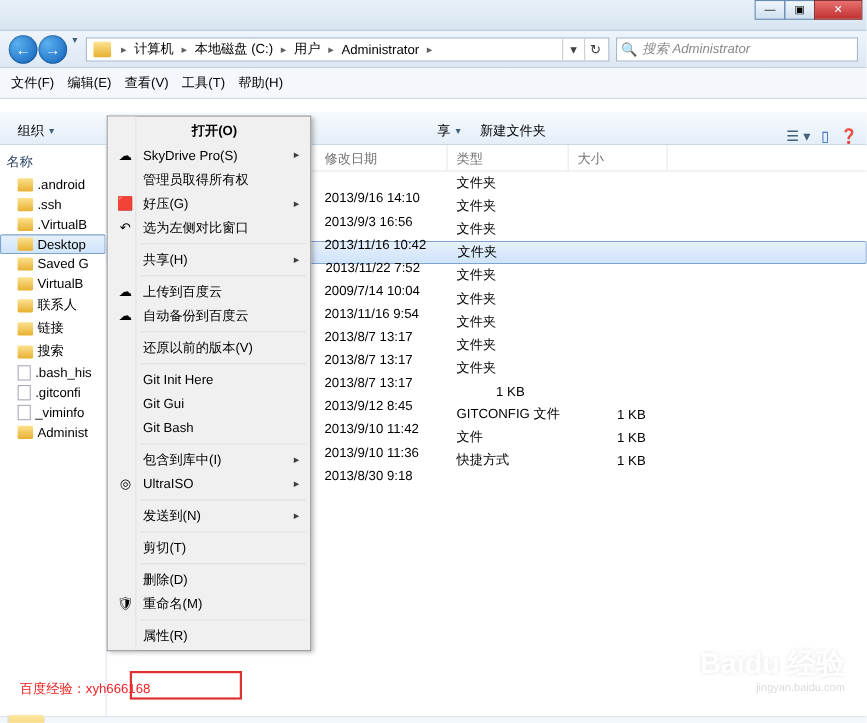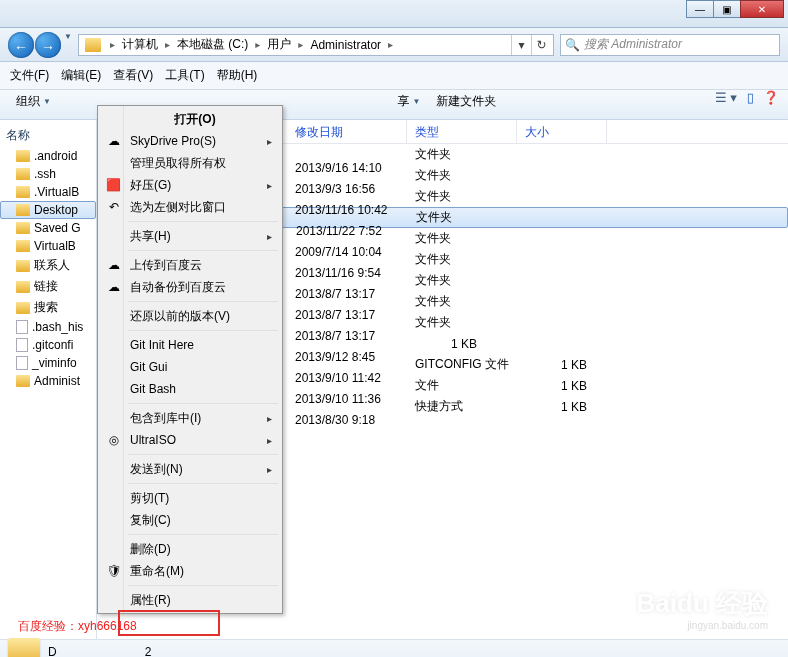--- a/index.html
+++ b/index.html
@@ -24,39 +24,39 @@
 .addr-btns { display: flex; margin-left: auto; }
 .addr-btn { width: 20px; height: 20px; display: flex; align-items: center; justify-content: center; color: #404040; border-left: 1px solid #ccc; }
 .searchbox { width: 220px; height: 22px; border: 1px solid #a6b8cc; background: #fff; display: flex; align-items: center; padding: 0 4px; color: #888; font-style: italic; }
 .searchbox .mag { margin-right: 4px; font-style: normal; color: #4070c0; }
 
 
 .menubar { height: 28px; background: #f4f8fc; border-bottom: 1px solid #d0dae6; display: flex; align-items: center; padding: 0 10px; gap: 12px; }
 .menubar span { cursor: default; }
 
 
-.toolbar { height: 30px; background: linear-gradient(to bottom, #f6fafd, #e4eef8); border-bottom: 1px solid #c8d4e4; display: flex; align-items: flex-start; padding: 0 8px; }
+.toolbar { height: 30px; background: linear-gradient(to bottom, #f6fafd, #e4eef8); border-bottom: 1px solid #c8d4e4; display: flex; align-items: flex-end; padding: 0 8px; margin-top: 12px; }
 .tbtn { padding: 3px 8px; display: flex; align-items: center; gap: 3px; }
 .tbtn .dd { font-size: 8px; color: #406080; }
 .tool-spacer { flex: 1; }
 .tool-right { display: flex; align-items: center; gap: 10px; color: #406080; }
 .tool-right .tic { font-size: 13px; }
 
 
 .content { display: flex; height: calc(657px - 28px - 34px - 22px - 30px - 24px); position: relative; }
 .tree { width: 97px; border-right: 1px solid #d9e2ee; background: #fff; overflow: hidden; padding-top: 4px; }
 .tree-head { padding: 3px 6px; color: #1e395b; font-weight: normal; }
 .tree-item { display: flex; align-items: center; padding: 2px 4px 2px 16px; gap: 4px; white-space: nowrap; overflow: hidden; }
 .tree-item.sel { background: linear-gradient(to bottom, #e6f0fb, #cfe4fa); border: 1px solid #7da2ce; border-radius: 2px; padding: 1px 3px 1px 15px; }
 .ti-folder { width: 14px; height: 12px; background: linear-gradient(to bottom, #fce290, #e8b030); border-radius: 1px; flex-shrink: 0; }
 .ti-file { width: 12px; height: 14px; background: #fff; border: 1px solid #aab; flex-shrink: 0; }
 
 .listpane { flex: 1; position: relative; background: #fff; }
 .list-header { display: flex; height: 24px; border-bottom: 1px solid #e4e8ee; }
-.lh-col { padding: 4px 8px; color: #1d4ed8; border-right: 1px solid #e4e8ee; }
+.lh-col { padding: 4px 8px; color: #737373; border-right: 1px solid #e4e8ee; }
 .lh-gap { width: 190px; }
 .lh-date { width: 120px; }
 .lh-type { width: 110px; }
 .lh-size { width: 90px; }
 .list-rows { }
 .lrow { display: flex; height: 21px; align-items: center; }
 .lrow.sel { background: linear-gradient(to bottom, #e6f0fb, #cfe4fa); border: 1px solid #7da2ce; border-radius: 2px; }
 .lc-date { width: 120px; padding-left: 8px; margin-left: 190px; margin-top: 26px; }
 .lc-type { width: 110px; padding-left: 8px; }
 .lc-size { width: 90px; padding-left: 8px; text-align: right; padding-right: 20px; }
@@ -350,23 +350,20 @@
       </div>
       <div class="ctx-sep"></div>
       <div class="ctx-item">
         <span>发送到(N)</span>
         <span class="sub">▸</span>
       </div>
       <div class="ctx-sep"></div>
       <div class="ctx-item">
         <span>剪切(T)</span>
       </div>
-      <div class="ctx-item">
-        <span>复制(C)</span>
-      </div>
       <div class="ctx-sep"></div>
       <div class="ctx-item">
         <span>删除(D)</span>
       </div>
       <div class="ctx-item">
         <span class="ctx-icon">🛡</span>
         <span>重命名(M)</span>
       </div>
       <div class="ctx-sep"></div>
       <div class="ctx-item">

